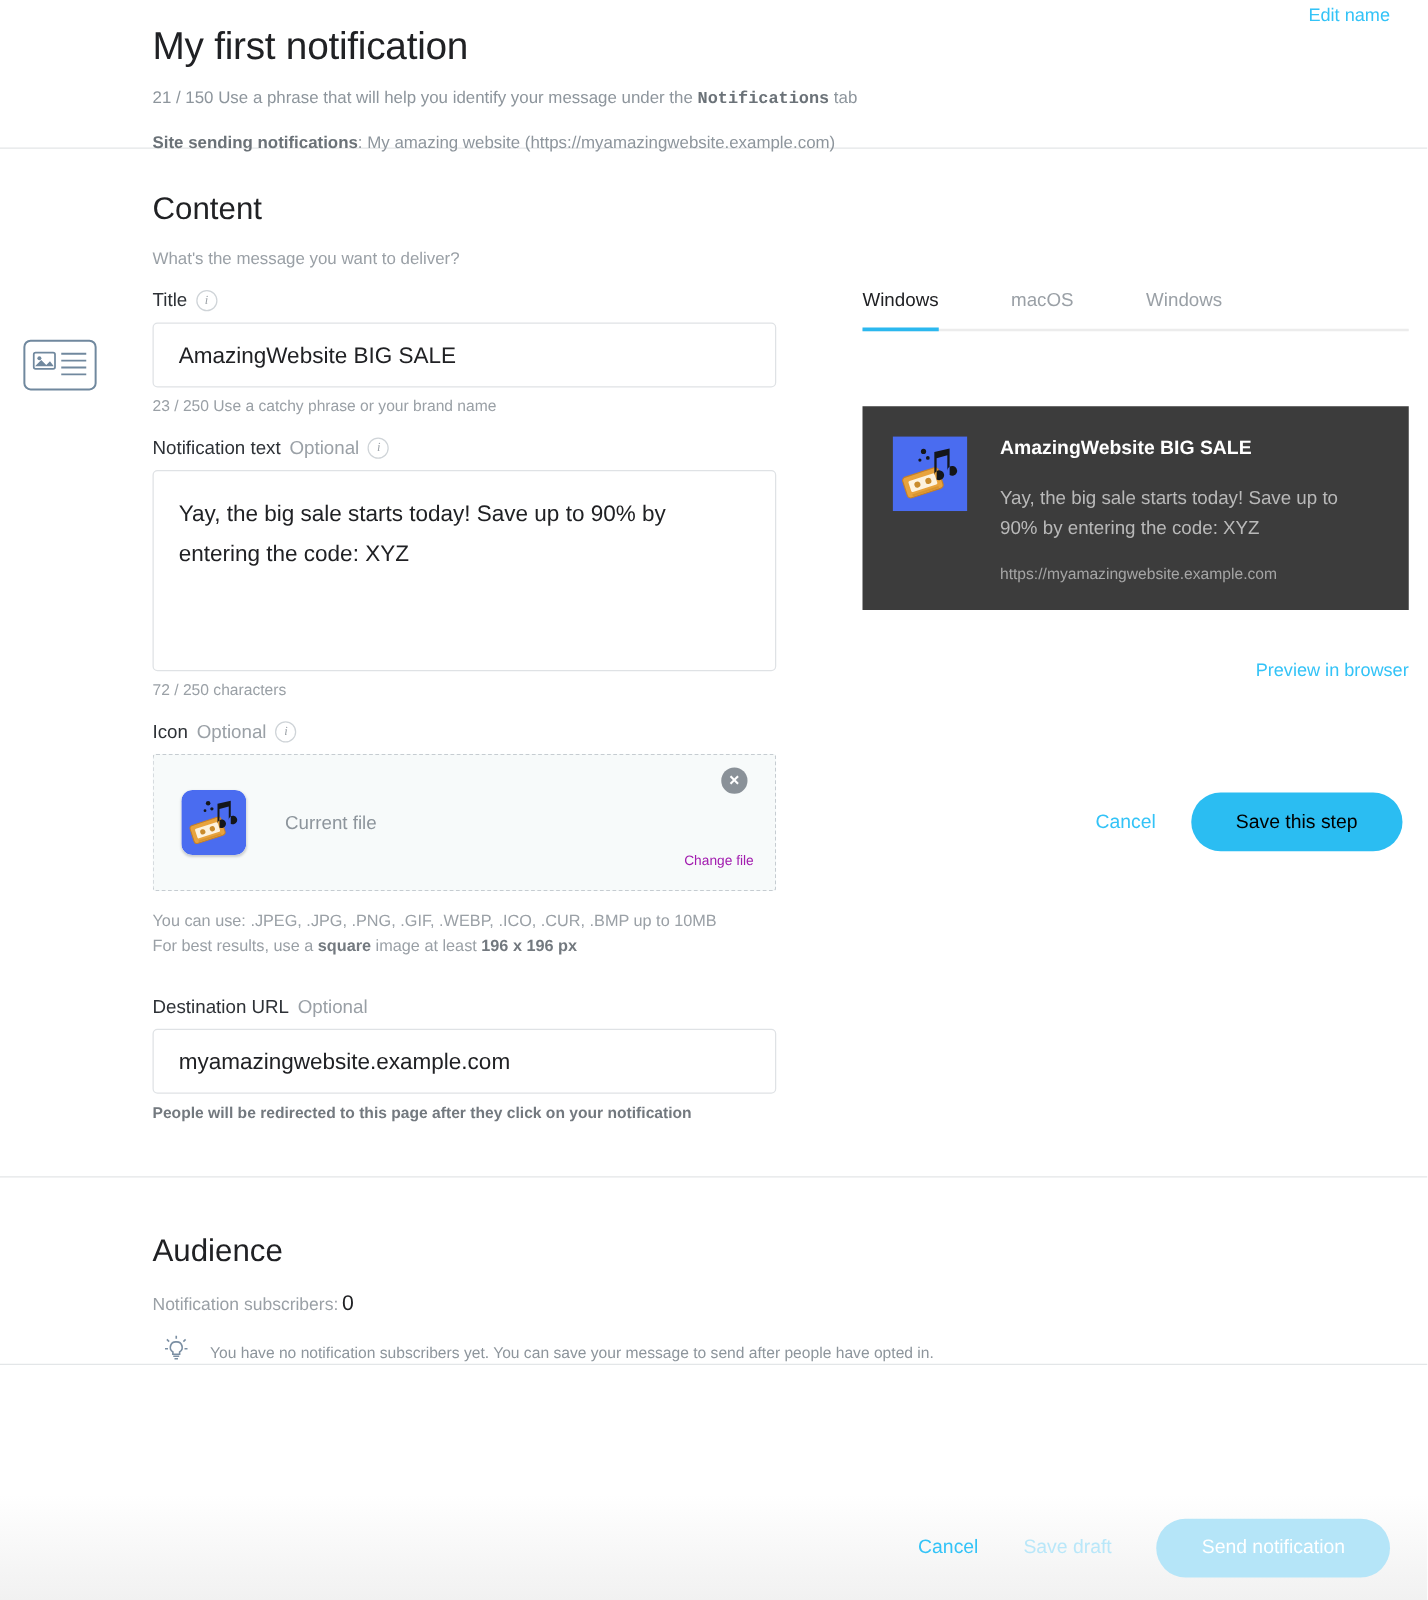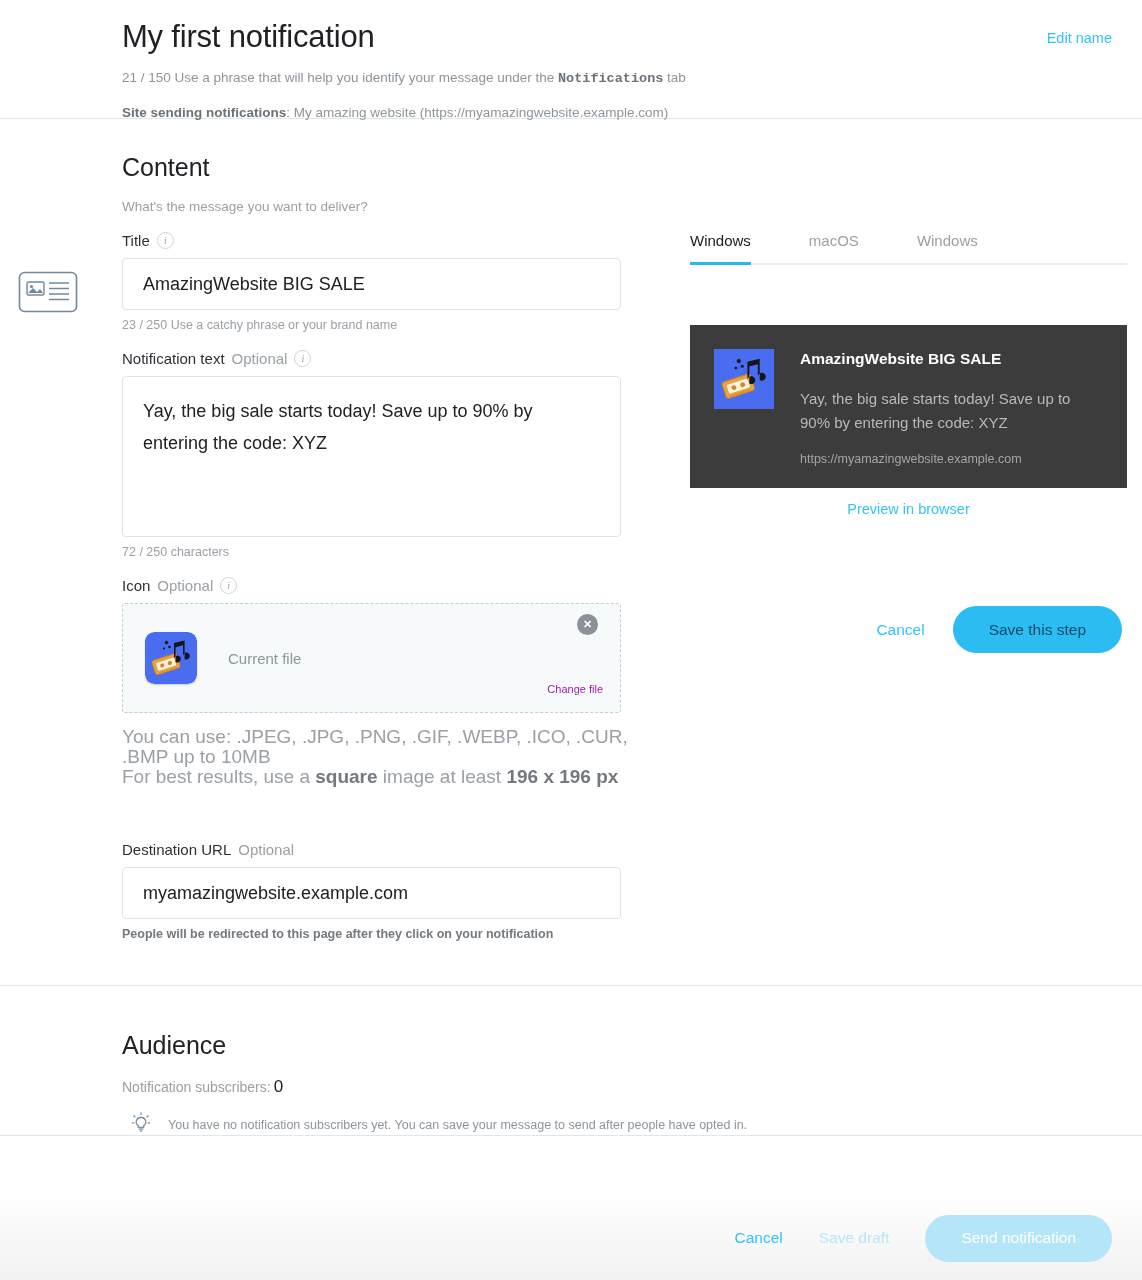--- a/index.html
+++ b/index.html
@@ -25,21 +25,21 @@
   .page-title {
     font-size: 31px;
     font-weight: 400;
     color: #202124;
     margin: 0 0 0 0;
     line-height: 46px;
     letter-spacing: -0.2px;
   }
   .edit-name {
     position: absolute;
-    right: 30px; top: 30px;
+    right: 30px; top: 5px;
     color: #33c3f7;
     font-size: 14.5px;
     cursor: pointer;
   }
   .header-sub {
     font-size: 13.5px;
     color: #8d959c;
     margin-top: 9px;
     line-height: 18px;
   }
@@ -191,21 +191,21 @@
     font-weight: 700;
   }
   .file-change {
     position: absolute;
     right: 17px; bottom: 17px;
     color: #a21caf;
     font-size: 11px;
     cursor: pointer;
   }
   .file-notes {
-    font-size: 19px;
+    font-size: 13px;
     color: #9aa0a6;
     margin-top: 14px;
     line-height: 20px;
   }
   .file-notes b { color: #73797f; font-weight: 700; }
 
   
   .tabs {
     display: flex;
     border-bottom: 2px solid #ececec;
@@ -270,22 +270,22 @@
     margin-top: 21px;
     background: #5e5e5e;
     color: #fff;
     text-align: center;
     font-size: 15px;
     padding: 10px 0 11px 0;
     cursor: pointer;
   }
   .preview-link-row {
     width: 437px;
-    text-align: center;
-    margin-top: 12px;
+    text-align: right;
+    margin-top: 40px;
   }
   .preview-link {
     color: #33c3f7;
     font-size: 14.5px;
     cursor: pointer;
   }
 
   
   .section-actions {
     display: flex;
@@ -299,21 +299,21 @@
     color: #33c3f7;
     font-size: 15.5px;
     cursor: pointer;
     background: none;
     border: none;
     font-family: "Liberation Sans", sans-serif;
     padding: 0;
   }
   .primary-btn {
     background: #2bbdf2;
-    color: #0c4a6e;
+    color: #000000;
     border: none;
     border-radius: 24px;
     height: 47px;
     padding: 0 36px;
     font-size: 15.5px;
     font-weight: 400;
     cursor: pointer;
     font-family: "Liberation Sans", sans-serif;
   }
 
@@ -462,21 +462,21 @@
           </div>
           <div class="file-label">Current file</div>
           <div class="file-remove">✕</div>
           <div class="file-change">Change file</div>
         </div>
         <div class="file-notes">
           <div>You can use: .JPEG, .JPG, .PNG, .GIF, .WEBP, .ICO, .CUR, .BMP up to 10MB</div>
           <div><span>For best results, use a </span><b>square</b><span> image at least </span><b>196 x 196 px</b></div>
         </div>
 
-        <div class="field-label" style="margin-top:54px;text-align:center;">
+        <div class="field-label" style="margin-top:30px;text-align:center;">
           <span>Destination URL</span>
           <span class="optional">Optional</span>
         </div>
         <div class="text-input">myamazingwebsite.example.com</div>
         <div class="helper strong">People will be redirected to this page after they click on your notification</div>
       </div>
 
       <div class="col-right">
         <div class="tabs">
           <div class="tab active">Windows</div>

